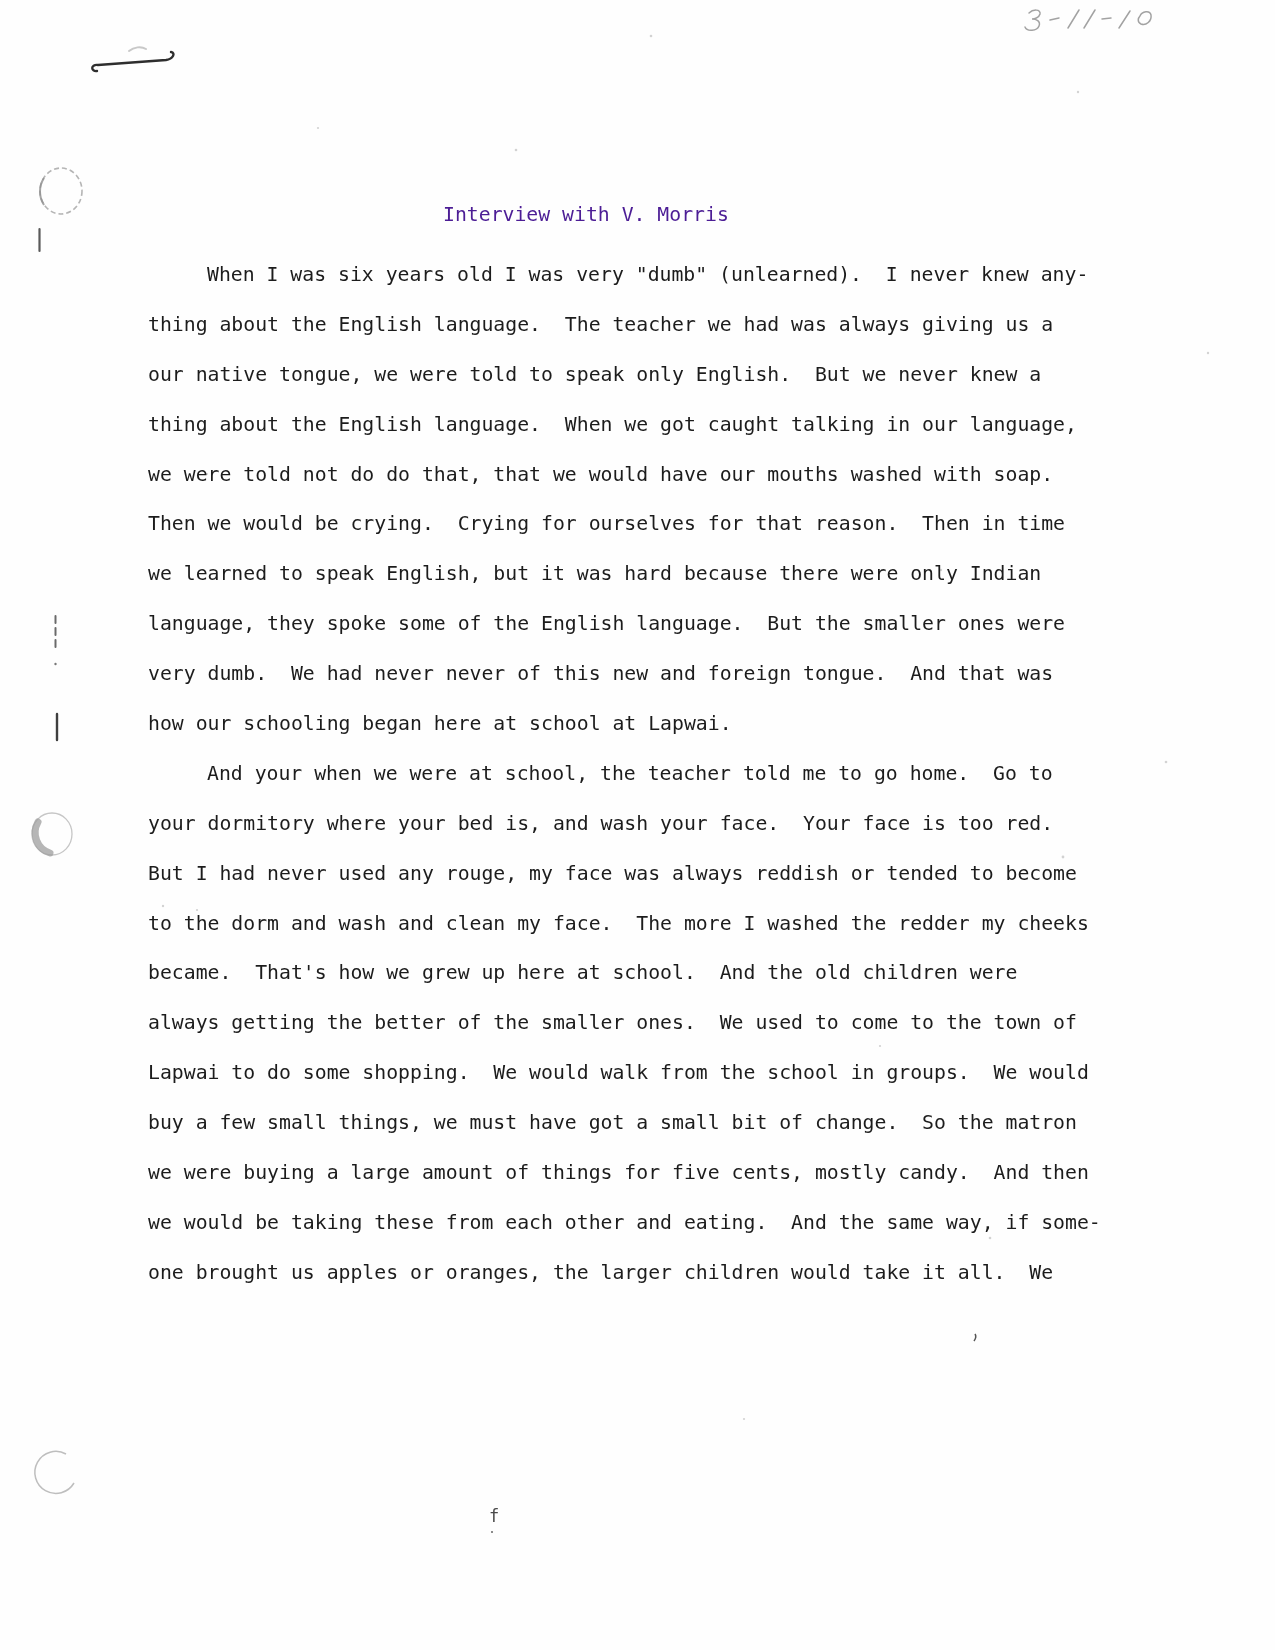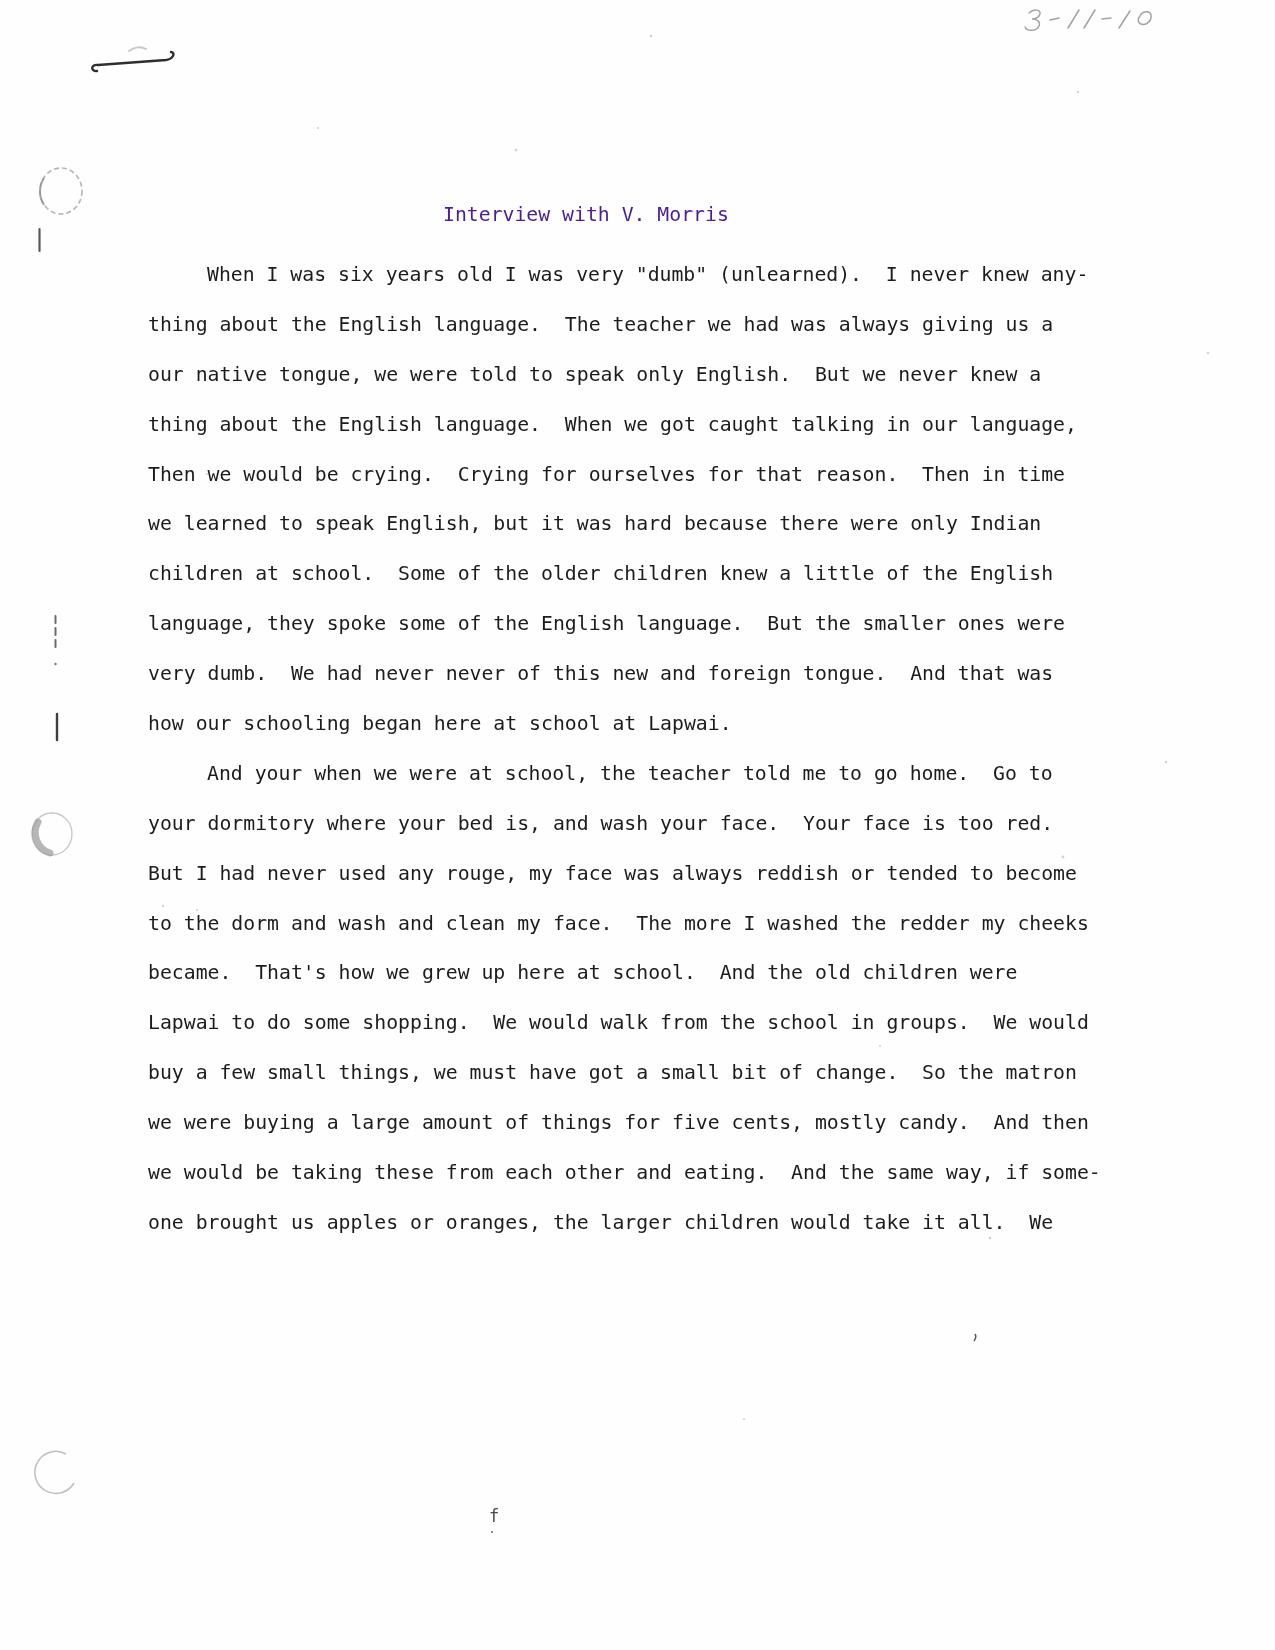--- a/index.html
+++ b/index.html
@@ -95,31 +95,32 @@
     </g>
   </svg>
 
   <h1 class="title">Interview with V. Morris</h1>
 
   <div class="body-text">
     <div class="line para-start">When I was six years old I was very "dumb" (unlearned).  I never knew any-</div>
     <div class="line">thing about the English language.  The teacher we had was always giving us a</div>
     <div class="line">our native tongue, we were told to speak only English.  But we never knew a</div>
     <div class="line">thing about the English language.  When we got caught talking in our language,</div>
+    <div class="line">we were told not do do that, that we would have our mouths washed with soap.</div>
     <div class="line">Then we would be crying.  Crying for ourselves for that reason.  Then in time</div>
     <div class="line">we learned to speak English, but it was hard because there were only Indian</div>
-    <div class="line">children at school.  Some of the older children knew a little of the English</div>
     <div class="line">language, they spoke some of the English language.  But the smaller ones were</div>
     <div class="line">very dumb.  We had never never of this new and foreign tongue.  And that was</div>
     <div class="line">how our schooling began here at school at Lapwai.</div>
     <div class="line para-start">And your when we were at school, the teacher told me to go home.  Go to</div>
     <div class="line">your dormitory where your bed is, and wash your face.  Your face is too red.</div>
     <div class="line">But I had never used any rouge, my face was always reddish or tended to become</div>
     <div class="line">to the dorm and wash and clean my face.  The more I washed the redder my cheeks</div>
     <div class="line">became.  That's how we grew up here at school.  And the old children were</div>
+    <div class="line">always getting the better of the smaller ones.  We used to come to the town of</div>
     <div class="line">Lapwai to do some shopping.  We would walk from the school in groups.  We would</div>
     <div class="line">buy a few small things, we must have got a small bit of change.  So the matron</div>
     <div class="line">we were buying a large amount of things for five cents, mostly candy.  And then</div>
     <div class="line">we would be taking these from each other and eating.  And the same way, if some-</div>
     <div class="line">one brought us apples or oranges, the larger children would take it all.  We</div>
   </div>
 
   <span class="stray-f">f</span>
 
 </div>

